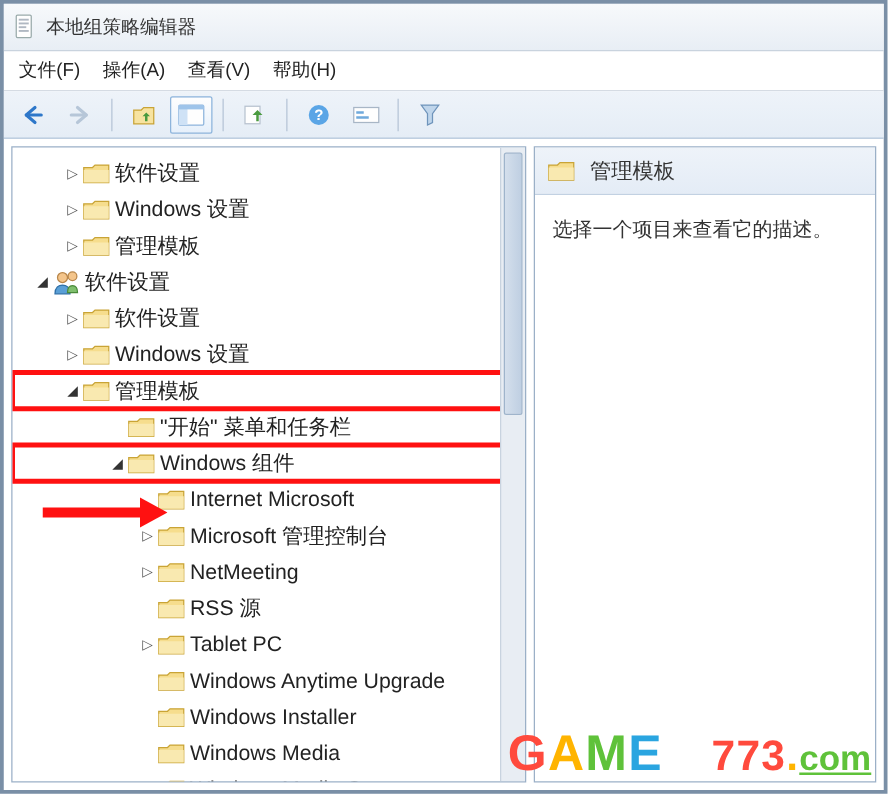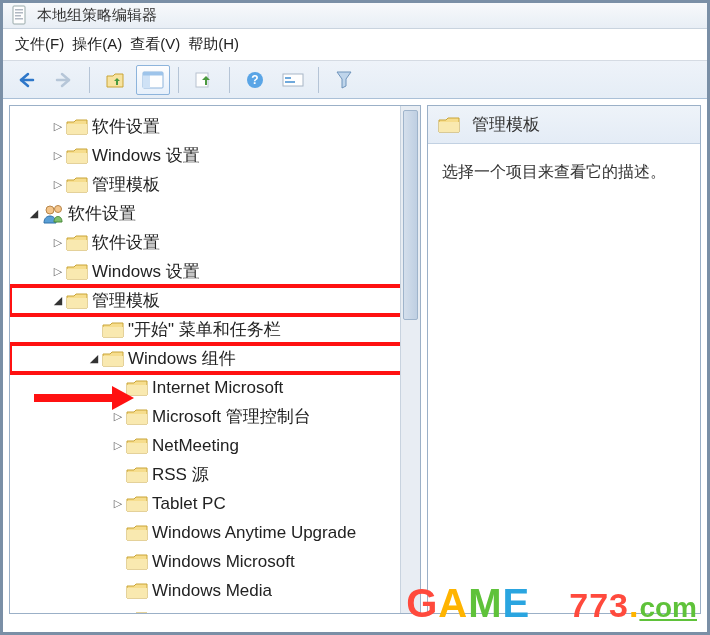--- a/index.html
+++ b/index.html
@@ -8,40 +8,40 @@
     font-size: 15px;
     background: #fff;
     width: 710px;
     height: 635px;
     overflow: hidden;
     position: relative;
     border: 3px solid #7a8fa6;
   }
   
   .titlebar {
-    height: 26px;
+    height: 38px;
     background: linear-gradient(#f7f9fb,#e8eef5);
     border-bottom: 1px solid #c9d3de;
     display: flex;
     align-items: center;
     padding: 0 8px;
     gap: 8px;
   }
   .titlebar .ticon {
     width: 18px; height: 22px;
     display: inline-block;
   }
   .titlebar .ticon svg { display:block; }
   .titlebar-title { color: #333; }
   
   .menubar {
     height: 32px;
     display: flex;
     align-items: center;
-    gap: 8px;
+    gap: 18px;
     padding: 0 12px;
     border-bottom: 1px solid #d5dbe3;
     color: #222;
   }
   .menubar span { cursor: default; }
   
   .toolbar {
     height: 38px;
     background: linear-gradient(#eef3f9,#e5edf6);
     border-bottom: 1px solid #aac0d7;
@@ -412,21 +412,21 @@
         </div>
         <div class="row">
           <span class="indent" style="width: 100px;"></span>
           <span class="expander"></span>
           <span class="ficon">
             <svg width="22" height="18" viewBox="0 0 22 18">
               <path d="M1 4h7l2-2h11v14H1z" fill="#f6dd8d" stroke="#c9a436"></path>
               <path d="M1 6h20v10H1z" fill="#f9e9b0"></path>
             </svg>
           </span>
-          <span class="label">Windows Microsoft</span>
+          <span class="label">Windows Installer</span>
         </div>
         <div class="row">
           <span class="indent" style="width: 100px;"></span>
           <span class="expander"></span>
           <span class="ficon">
             <svg width="22" height="18" viewBox="0 0 22 18">
               <path d="M1 4h7l2-2h11v14H1z" fill="#f6dd8d" stroke="#c9a436"></path>
               <path d="M1 6h20v10H1z" fill="#f9e9b0"></path>
             </svg>
           </span>

